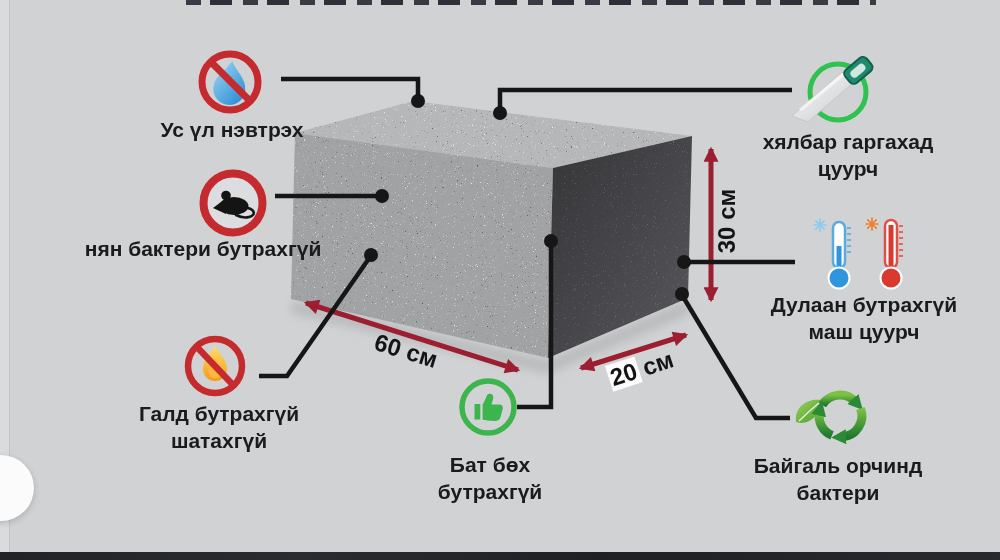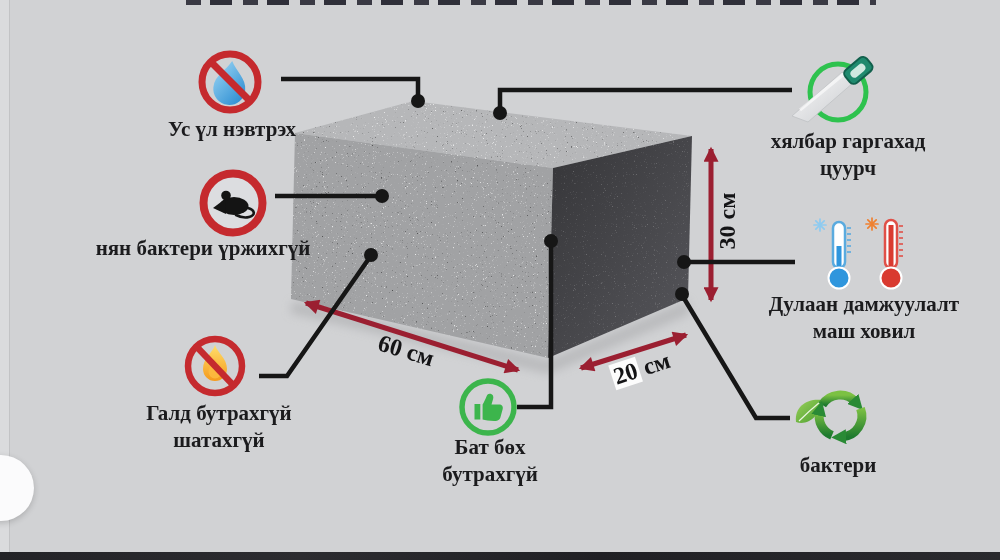--- a/index.html
+++ b/index.html
@@ -1,17 +1,17 @@
 <!DOCTYPE html>
 <html><head>
 <meta charset="utf-8">
 <style>
   html,body{margin:0;padding:0;background:#d1d2d4;}
   .stage{position:relative;width:1000px;height:560px;overflow:hidden;background:#d1d2d4;
-         font-family:Liberation Serif, serif;}
+         font-family:Liberation Sans, sans-serif;}
   .left-band{position:absolute;left:0;top:0;width:9px;height:100%;background:#dadbdd;border-right:1px solid #c2c3c5;}
   .crop-strip{position:absolute;left:186px;top:0;width:690px;height:5px;
     background:repeating-linear-gradient(90deg,#3a3a44 0 15px,transparent 15px 24px,#2f2f39 24px 46px,transparent 46px 57px);}
   .scene{position:absolute;left:0;top:0;}
   .icon{position:absolute;}
   .flabel{position:absolute;transform:translateX(-50%);text-align:center;font-weight:700;
           font-size:21px;line-height:27px;color:#1b1b1d;white-space:nowrap;}
   .dim{position:absolute;font-weight:700;font-size:24px;color:#141416;white-space:nowrap;}
   .chip{background:#fcfcfc;padding:0 2px;}
   .unit{margin-left:5px;}
@@ -220,39 +220,40 @@
       <path d="M36.2 32.9 A21 21 0 0 1 69.6 30.0" marker-end="url(#ahEco)"></path>
       <path d="M74.5 36.5 A21 21 0 0 1 56 64.9" marker-end="url(#ahEco)"></path>
       <path d="M46 63.4 A21 21 0 0 1 33.6 39.5" marker-end="url(#ahEco)"></path>
     </g>
   </svg>
 
   <div class="flabel" style="left:232px;top:116px">
     <div>Ус үл нэвтрэх</div>
   </div>
   <div class="flabel" style="left:203px;top:235px">
-    <div>нян бактери үржихгүй</div>
+    <div>нян бактери бутрахгүй</div>
   </div>
   <div class="flabel" style="left:219px;top:400px">
     <div>Галд бутрахгүй</div>
     <div>шатахгүй</div>
   </div>
-  <div class="flabel" style="left:490px;top:434px">
+  <div class="flabel" style="left:490px;top:451px">
     <div>Бат бөх</div>
     <div>бутрахгүй</div>
   </div>
   <div class="flabel" style="left:848px;top:128px">
     <div>хялбар гаргахад</div>
     <div>цуурч</div>
   </div>
   <div class="flabel" style="left:864px;top:291px">
-    <div>Дулаан дамжуулалт</div>
-    <div>маш ховил</div>
+    <div>Дулаан бутрахгүй</div>
+    <div>маш цуурч</div>
   </div>
   <div class="flabel" style="left:838px;top:452px">
+    <div>Байгаль орчинд</div>
     <div>бактери</div>
   </div>
 
   <div class="dim" style="left:406px;top:351px;transform:translate(-50%,-50%) rotate(17deg)">
     <span>60 см</span>
   </div>
   <div class="dim" style="left:641px;top:369px;transform:translate(-50%,-50%) rotate(-18deg)">
     <span class="chip">20</span><span class="unit">см</span>
   </div>
   <div class="dim" style="left:727px;top:221px;transform:translate(-50%,-50%) rotate(-90deg)">

